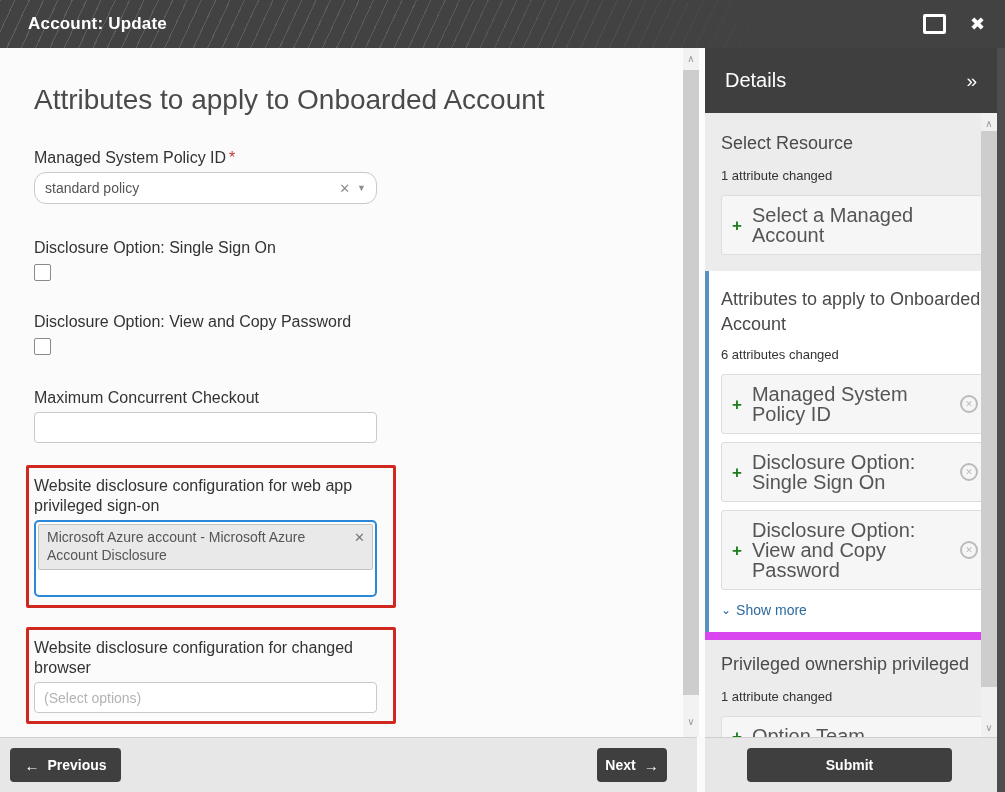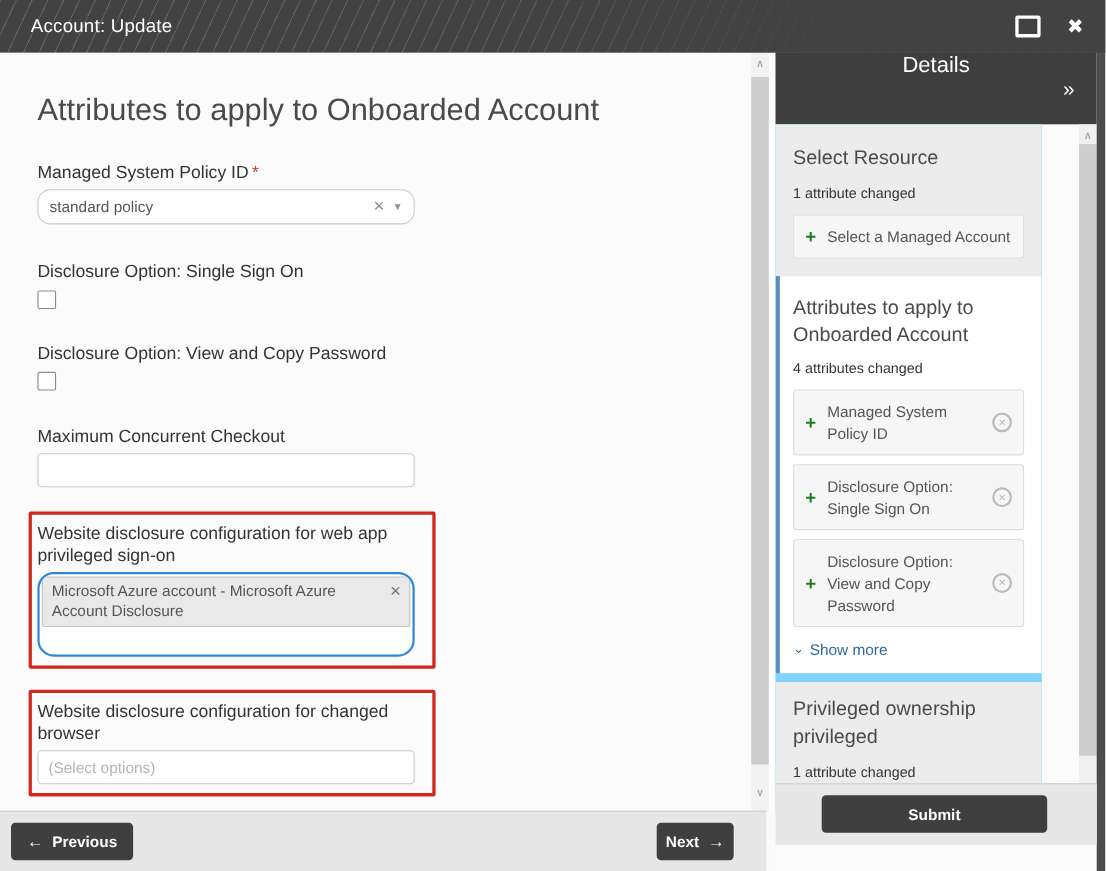--- a/index.html
+++ b/index.html
@@ -10,21 +10,21 @@
   }
   
   .titlebar{
     position:absolute;left:0;top:0;width:1005px;height:48px;
     background:
       linear-gradient(to right, rgba(66,66,66,0) 0%, rgba(66,66,66,.2) 45%, #424242 78%),
       repeating-linear-gradient(115deg, rgba(255,255,255,.16) 0 1px, rgba(0,0,0,0) 1px 13px),
       #424242;
     display:flex;align-items:center;
   }
-  .titlebar-title{color:#fff;font-size:17px;font-weight:400;margin-left:28px;letter-spacing:.2px;text-align:right;}
+  .titlebar-title{color:#fff;font-size:17px;font-weight:700;margin-left:28px;letter-spacing:.2px;text-align:right;}
   .titlebar-actions{margin-left:auto;display:flex;align-items:center;gap:24px;margin-right:20px;}
   .maximize-box{width:17px;height:14px;border:3px solid #fff;border-radius:2px;}
   .close-x{color:#fff;font-size:18px;font-weight:700;line-height:1;}
 
   
   .edge-strip{position:absolute;left:997px;top:48px;width:8px;height:744px;background:#4d4d4d;}
 
   
   .main{position:absolute;left:0;top:48px;width:683px;height:689px;background:#fbfbfb;overflow:hidden;}
   .main-inner{padding:0 0 0 34px;}
@@ -60,21 +60,21 @@
 
   .annotation{
     box-sizing:border-box;width:370px;margin-left:-8px;
     border:3px solid #d0281e;border-radius:2px;
     padding:8px 12px 8px 5px;
   }
   .annotation-1{margin-top:22px;}
   .annotation-2{margin-top:19px;}
   .multiselect{
     box-sizing:border-box;width:343px;height:77px;margin-top:4px;
-    background:#fff;border:2px solid #2b88d8;border-radius:15px;overflow:hidden;
+    background:#fff;border:2px solid #2b88d8;border-radius:5px;overflow:hidden;
   }
   .ms-tag{
     position:relative;margin:2px;background:#e9e9e9;border:1px solid #c2c2c2;border-radius:2px;
     padding:3px 26px 5px 8px;font-size:14px;color:#555;line-height:18px;
   }
   .ms-tag-x{position:absolute;right:7px;top:4px;color:#777;font-size:13px;font-weight:700;}
 
   
   .vscroll{position:absolute;background:#f2f2f2;}
   .vscroll .arrow{position:absolute;left:0;width:16px;height:16px;color:#9a9a9a;font-size:10px;
@@ -82,56 +82,56 @@
   .vscroll .thumb{position:absolute;left:0;width:16px;background:#cdcdcd;}
   .main-scroll{left:683px;top:48px;width:16px;height:689px;}
   .main-scroll .thumb{top:22px;height:625px;}
   .main-scroll .arrow-down{top:665px;}
   .gap-strip{position:absolute;left:699px;top:48px;width:6px;height:689px;background:#fdfdfd;}
 
   
   .sidebar{position:absolute;left:705px;top:48px;width:292px;height:689px;}
   .details-header{
     height:65px;background:#3f3f3f;display:flex;align-items:center;
-    padding:0 20px;box-sizing:border-box;flex-direction:column;
+    padding:0 20px;box-sizing:border-box;
   }
   .details-title{color:#fff;font-size:20px;}
   .collapse-icon{margin-left:auto;color:#fff;font-size:19px;}
   .sidebar-scroll{
-    position:absolute;left:0;top:65px;width:242px;height:624px;background:#7dd3fc;overflow:hidden;
+    position:absolute;left:0;top:65px;width:300px;height:624px;background:#d946ef;overflow:hidden;
   }
   .side-scrollbar{left:276px;top:65px;width:16px;height:624px;position:absolute;background:#f0f0f0;}
   .side-scrollbar .thumb{top:18px;height:556px;}
   .side-scrollbar .arrow-down{top:606px;}
 
   .section{box-sizing:border-box;padding:18px 16px 16px 16px;background:#ececec;}
   .section.active{background:#fff;border-left:4px solid #5b8fbe;padding-left:12px;padding-top:16px;padding-bottom:14px;margin-bottom:8px;}
   .section.last{border-bottom:1px solid #cfcfcf;padding-top:12px;}
   .section-title{font-size:18px;color:#4a4a4a;line-height:25px;margin:0 0 12px 0;font-weight:400;}
   .section.active .section-title{margin-bottom:10px;}
   .changed-count{font-size:13px;font-weight:400;color:#333;margin-bottom:12px;}
   .attr-card{
     background:#f6f6f6;border:1px solid #ddd;border-radius:3px;
     padding:9px 10px;display:flex;align-items:center;margin-top:8px;
   }
   .attr-card.first{margin-top:12px;}
   .plus-icon{color:#1e7e1e;font-weight:900;font-size:17px;margin-right:10px;line-height:1;}
-  .attr-label{font-size:14px;color:#555;line-height:20px;flex:1;}
+  .attr-label{font-size:20px;color:#555;line-height:20px;flex:1;}
   .remove-circle{
     width:14px;height:14px;border:2px solid #bbb;border-radius:50%;
     display:flex;align-items:center;justify-content:center;margin-left:8px;flex:0 0 auto;
   }
   .remove-circle span{color:#bbb;font-size:9px;font-weight:700;line-height:1;}
   .show-more{margin-top:12px;font-size:14px;color:#2d6a9f;display:flex;align-items:center;}
   .show-more .chev{font-size:12px;margin-right:5px;}
 
   
   .footer-main{position:absolute;left:0;top:737px;width:697px;height:55px;background:#e7e7e7;border-top:1px solid #cfcfcf;}
   .footer-gap{position:absolute;left:697px;top:737px;width:8px;height:55px;background:#fafafa;}
-  .footer-side{position:absolute;left:705px;top:712px;width:292px;height:55px;background:#e7e7e7;border-top:1px solid #cfcfcf;}
+  .footer-side{position:absolute;left:705px;top:737px;width:292px;height:55px;background:#e7e7e7;border-top:1px solid #cfcfcf;}
   .btn{
     position:absolute;top:10px;height:34px;background:#3f3f3f;color:#fff;border:none;border-radius:4px;
     font-size:14px;font-weight:700;display:flex;align-items:center;justify-content:center;gap:8px;
     font-family:"Liberation Sans","DejaVu Sans",sans-serif;padding:0 16px;box-sizing:border-box;
   }
   .btn .arr{font-size:15px;font-weight:700;}
   .btn-previous{left:10px;width:111px;}
   .btn-next{left:597px;width:70px;}
   .btn-submit{left:42px;width:205px;}
 </style>
@@ -204,21 +204,21 @@
       <h3 class="section-title">Select Resource</h3>
       <div class="changed-count">1 attribute changed</div>
       <div class="attr-card first">
         <span class="plus-icon">+</span>
         <span class="attr-label">Select a Managed Account</span>
       </div>
     </div>
 
     <div class="section active">
       <h3 class="section-title">Attributes to apply to Onboarded Account</h3>
-      <div class="changed-count">4 attributes changed</div>
+      <div class="changed-count">6 attributes changed</div>
       <div class="attr-card first">
         <span class="plus-icon">+</span>
         <span class="attr-label">Managed System Policy ID</span>
         <span class="remove-circle">
             <span>✕</span>
           </span>
       </div>
       <div class="attr-card">
         <span class="plus-icon">+</span>
         <span class="attr-label">Disclosure Option: Single Sign On</span>

